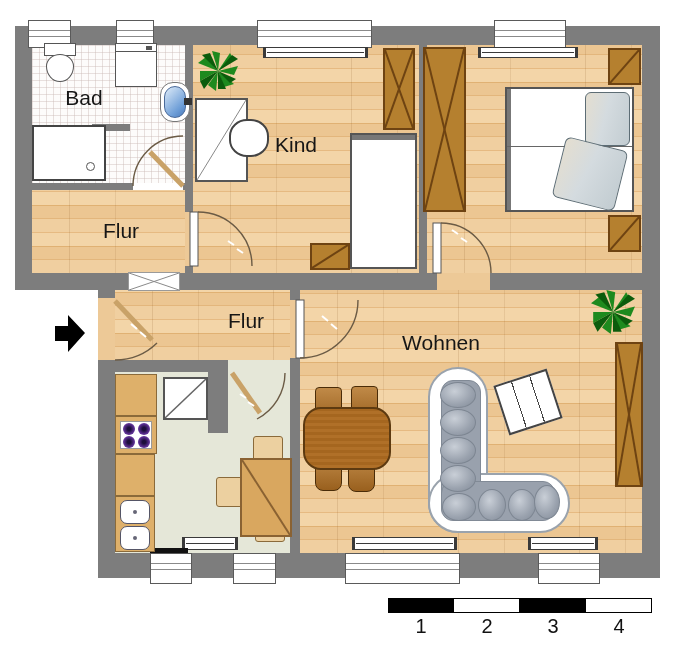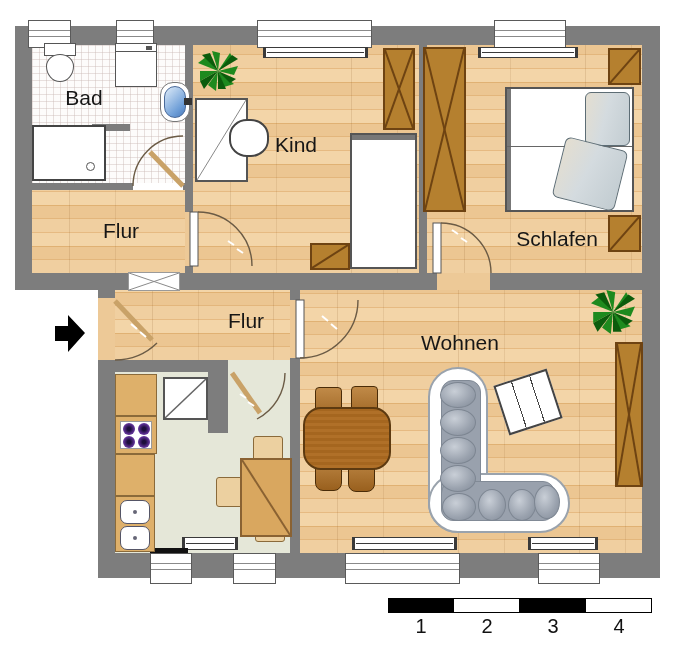--- a/index.html
+++ b/index.html
@@ -305,23 +305,22 @@
     <line x1="115" y1="301" x2="152" y2="340" stroke="#c9a268" stroke-width="5"></line>
     <line x1="131" y1="324" x2="137" y2="329" stroke="#fff" stroke-width="2"></line>
     <line x1="140" y1="332" x2="146" y2="337" stroke="#fff" stroke-width="2"></line>
 
     <polygon points="55,326 68,326 68,315 85,333 68,352 68,341 55,341" fill="#000"></polygon>
   </svg>
 
   <div class="label" style="left:84px;top:98px;">Bad</div>
   <div class="label" style="left:121px;top:231px;">Flur</div>
   <div class="label" style="left:296px;top:145px;">Kind</div>
-  <div class="label" style="left:557px;top:239px;">Schlafen</div>
   <div class="label" style="left:246px;top:321px;">Flur</div>
-  <div class="label" style="left:460px;top:343px;">Wohnen</div>
+  <div class="label" style="left:441px;top:343px;">Wohnen</div>
 
   <div class="sbar" style="left:388px;top:598px;">
     <div class="seg black"></div>
     <div class="seg white"></div>
     <div class="seg black"></div>
     <div class="seg white"></div>
   </div>
   <div class="snums" style="left:388px;top:615px;">
     <span>1</span>
     <span>2</span>

